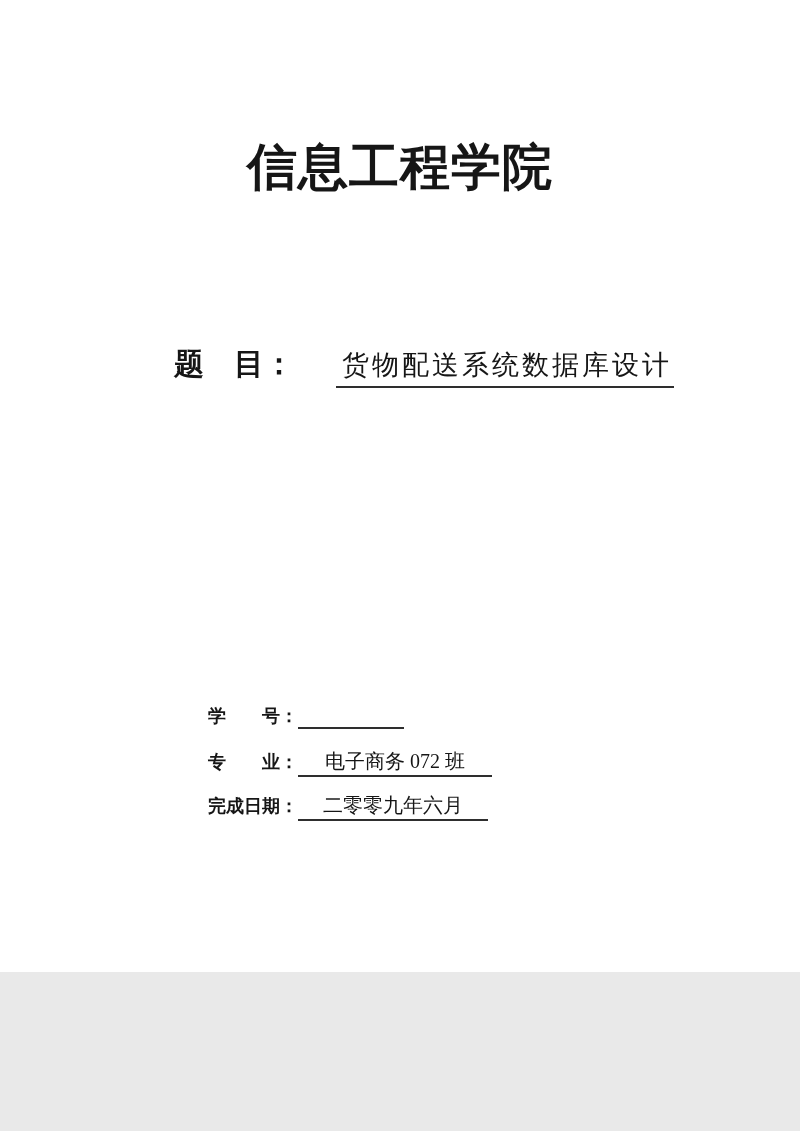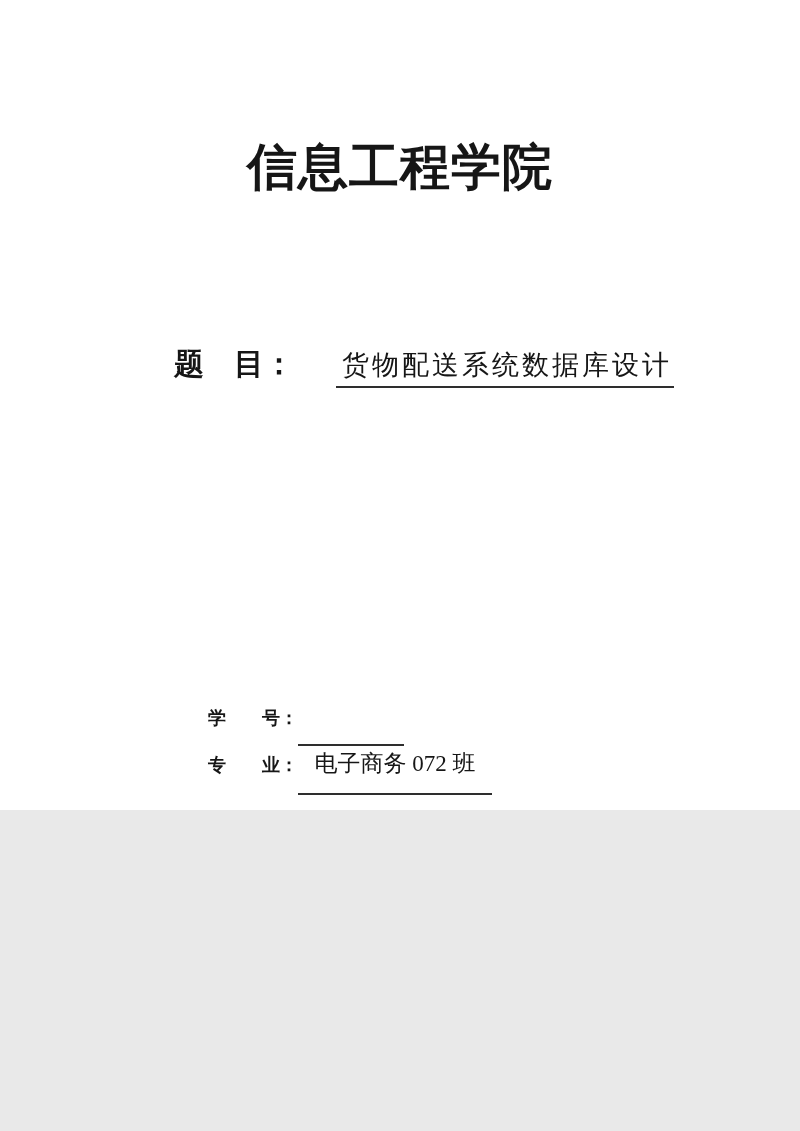--- a/index.html
+++ b/index.html
@@ -4,21 +4,21 @@
 <style>
   :root{
     --text:#161616;
     --line:#2e2e2e;
     --bg:#ffffff;
   }
   html,body{margin:0;padding:0;background:#e9e9e9;}
   .page{
     position:relative;
     width:800px;
-    height:810px;
+    height:972px;
     margin:0 auto;
     background:var(--bg);
     color:var(--text);
     font-family:"Liberation Sans","DejaVu Sans",sans-serif;
     overflow:hidden;
   }
   .college{
     position:absolute;
     top:139px; left:0; width:100%;
     text-align:center;
@@ -67,24 +67,24 @@
     height:44px;
   }
   .form-label{
     font-size:18px;
     font-weight:700;
     white-space:pre;
   }
   .form-line{
     display:inline-block;
     font-family:"Liberation Serif","DejaVu Serif",serif;
-    font-size:23px;
+    font-size:20px;
     text-align:center;
     border-bottom:2px solid var(--line);
-    padding-bottom:14px;
+    padding-bottom:0;
     white-space:pre;
   }
   .w1{width:106px;}
   .w2{width:194px;}
   .w3{width:110px;}
   .w4{width:120px;}
   .w5{width:190px;}
 </style>
 </head>
 <body>
@@ -106,16 +106,20 @@
       <span class="form-line w1">&nbsp;</span>
     </div>
 
     <div class="form-row">
       <span class="form-label">专　　业：</span>
       <span class="form-line w2">电子商务 072 班</span>
     </div>
 
 
 
+    <div class="form-row">
+      <span class="form-label">完成日期：</span>
+      <span class="form-line w5">二零零九年六月</span>
+    </div>
 
   </div>
 
 </div>
 
 </body></html>

